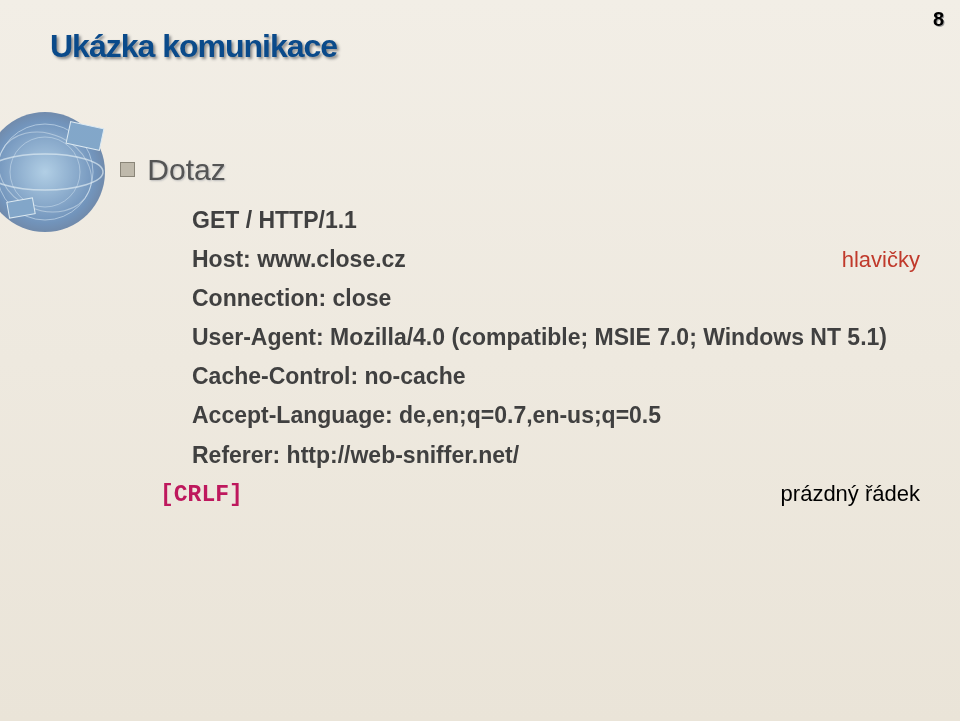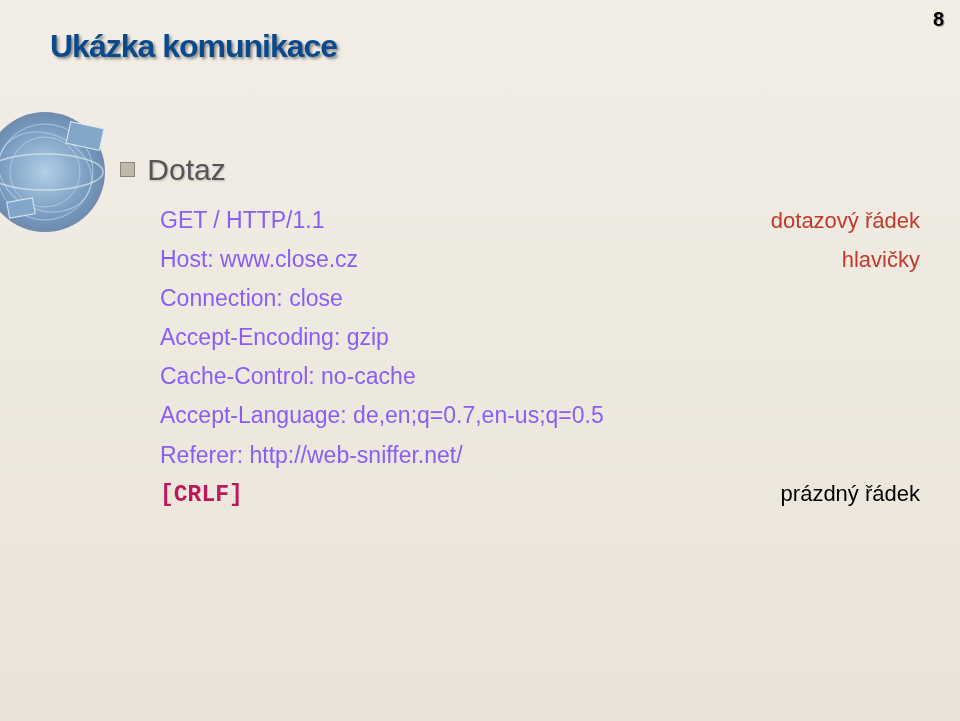--- a/index.html
+++ b/index.html
@@ -58,22 +58,23 @@
     top: -3px;
   }
   .code-area {
     margin-left: 40px;
     font-family: Verdana, Geneva, sans-serif;
     font-size: 23px;
     line-height: 1.7;
   }
   .code-line {
     position: relative;
-    font-weight: normal;
-    color: #8b5cf6;
+    font-weight: bold;
+    color: #404040;
+    margin-left: 32px;
   }
   .crlf {
     font-family: "Courier New", monospace;
     font-weight: bold;
     color: #be185d;
     font-size: 23px;
   }
   .note-red {
     color: #c0392b;
     font-size: 22px;
@@ -132,30 +133,29 @@
 <div class="content">
   <div class="subheading">
     <span class="bullet"></span>
     <span>Dotaz</span>
   </div>
 
   <div class="code-area">
 
     <div class="line-with-note">
       <span class="code-line code-part">GET / HTTP/1.1</span>
-      <span class="note-red note-part">dotazový řádek</span>
     </div>
 
     <div class="line-with-note">
       <span class="code-line code-part">Host: www.close.cz</span>
       <span class="note-red note-part">hlavičky</span>
     </div>
 
     <div class="code-line">Connection: close</div>
-    <div class="code-line">Accept-Encoding: gzip</div>
+    <div class="code-line">User-Agent: Mozilla/4.0 (compatible; MSIE 7.0; Windows NT 5.1)</div>
     <div class="code-line">Cache-Control: no-cache</div>
     <div class="code-line">Accept-Language: de,en;q=0.7,en-us;q=0.5</div>
     <div class="code-line">Referer: http://web-sniffer.net/</div>
 
     <div class="line-with-note">
       <span class="crlf code-part">[CRLF]</span>
       <span class="note-black note-part">prázdný řádek</span>
     </div>
 
   </div>

